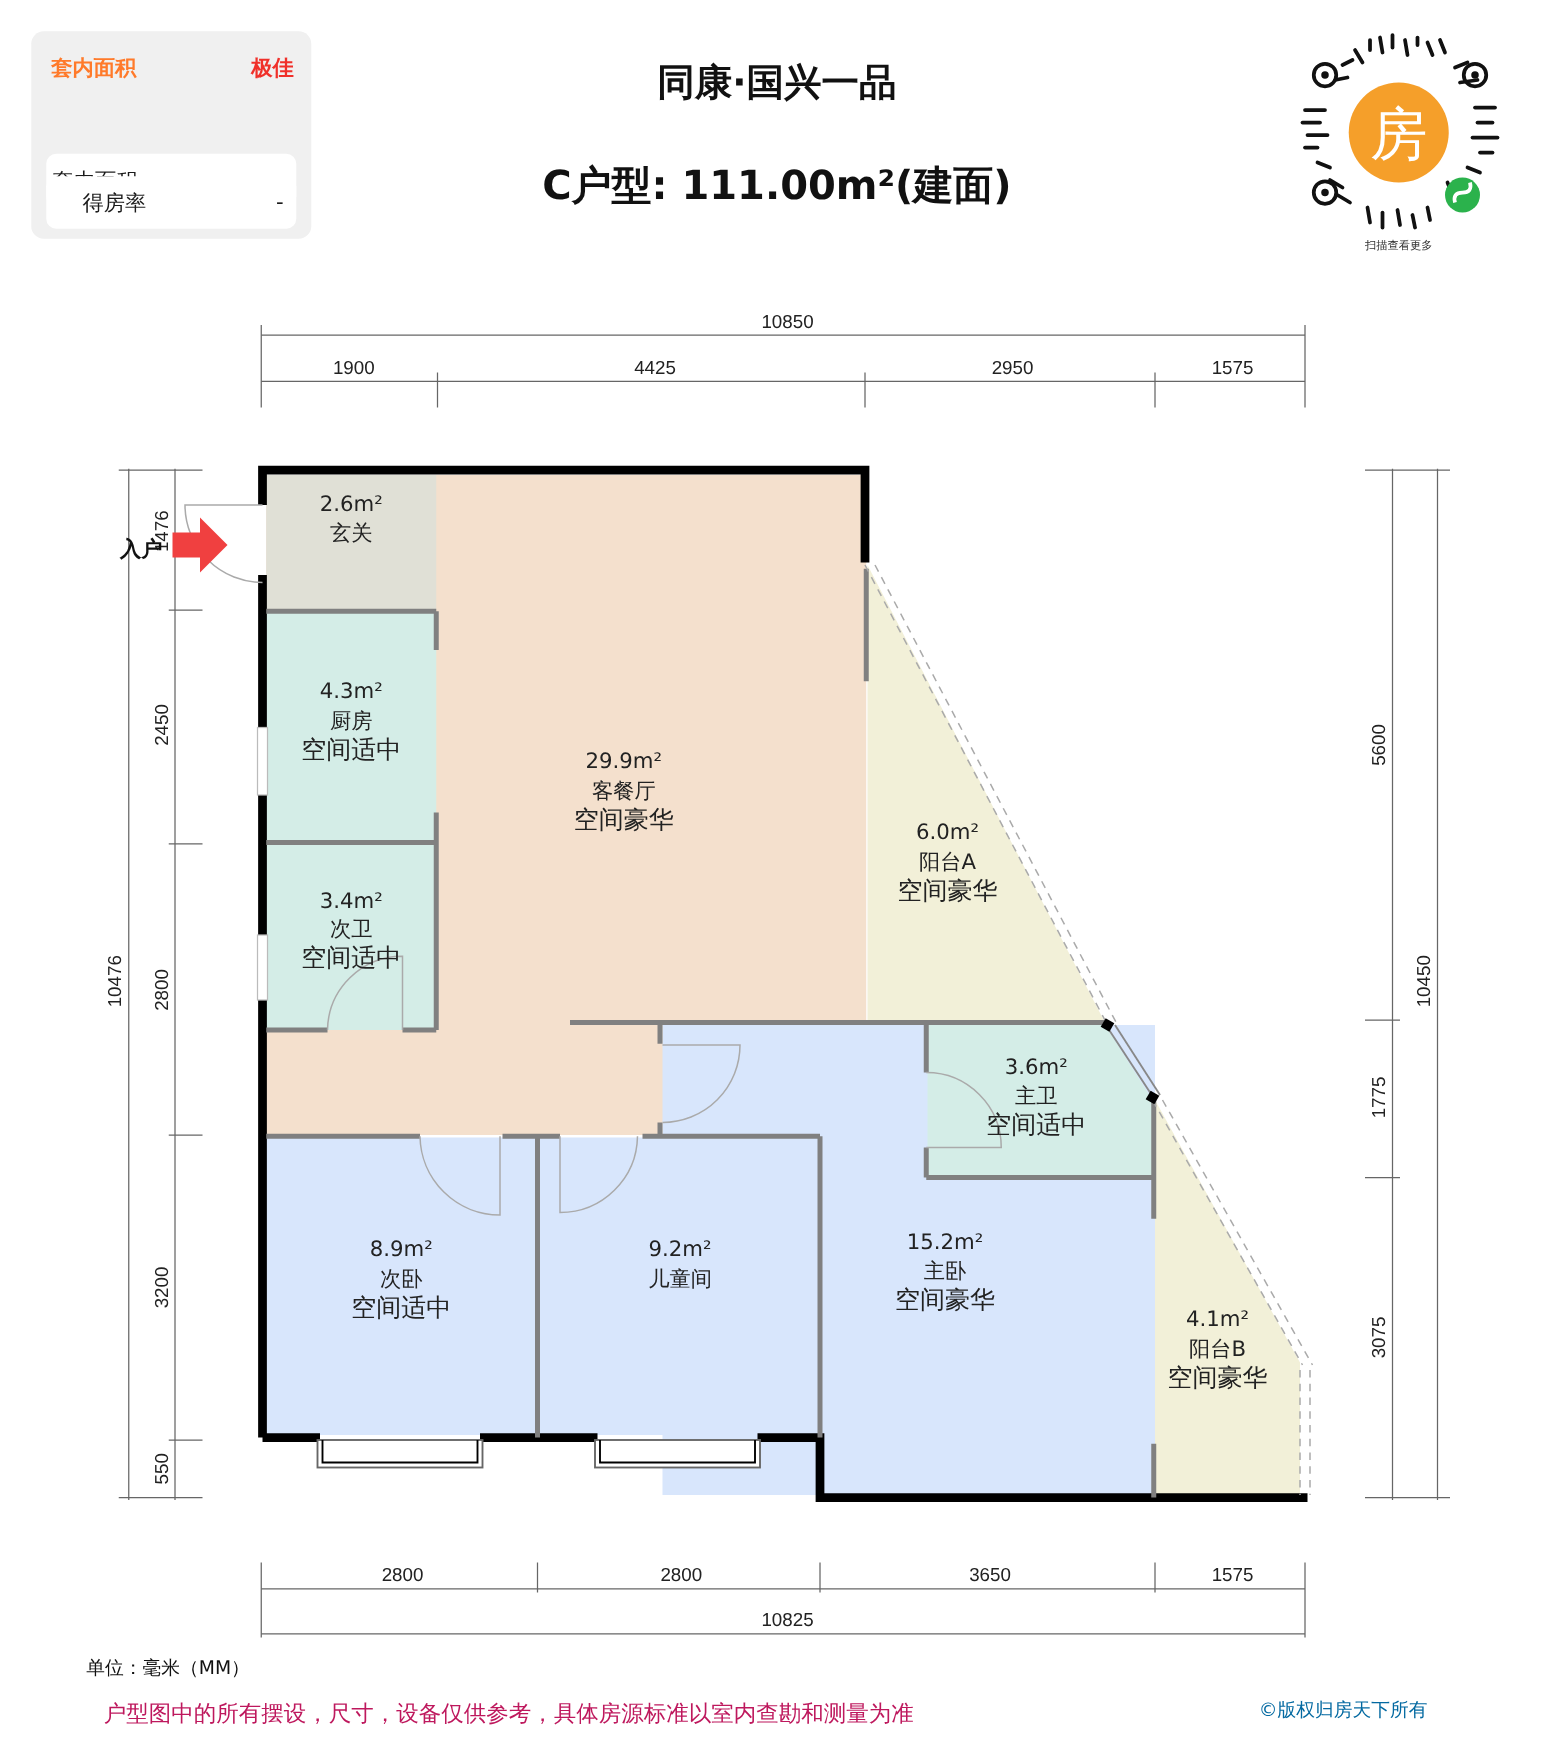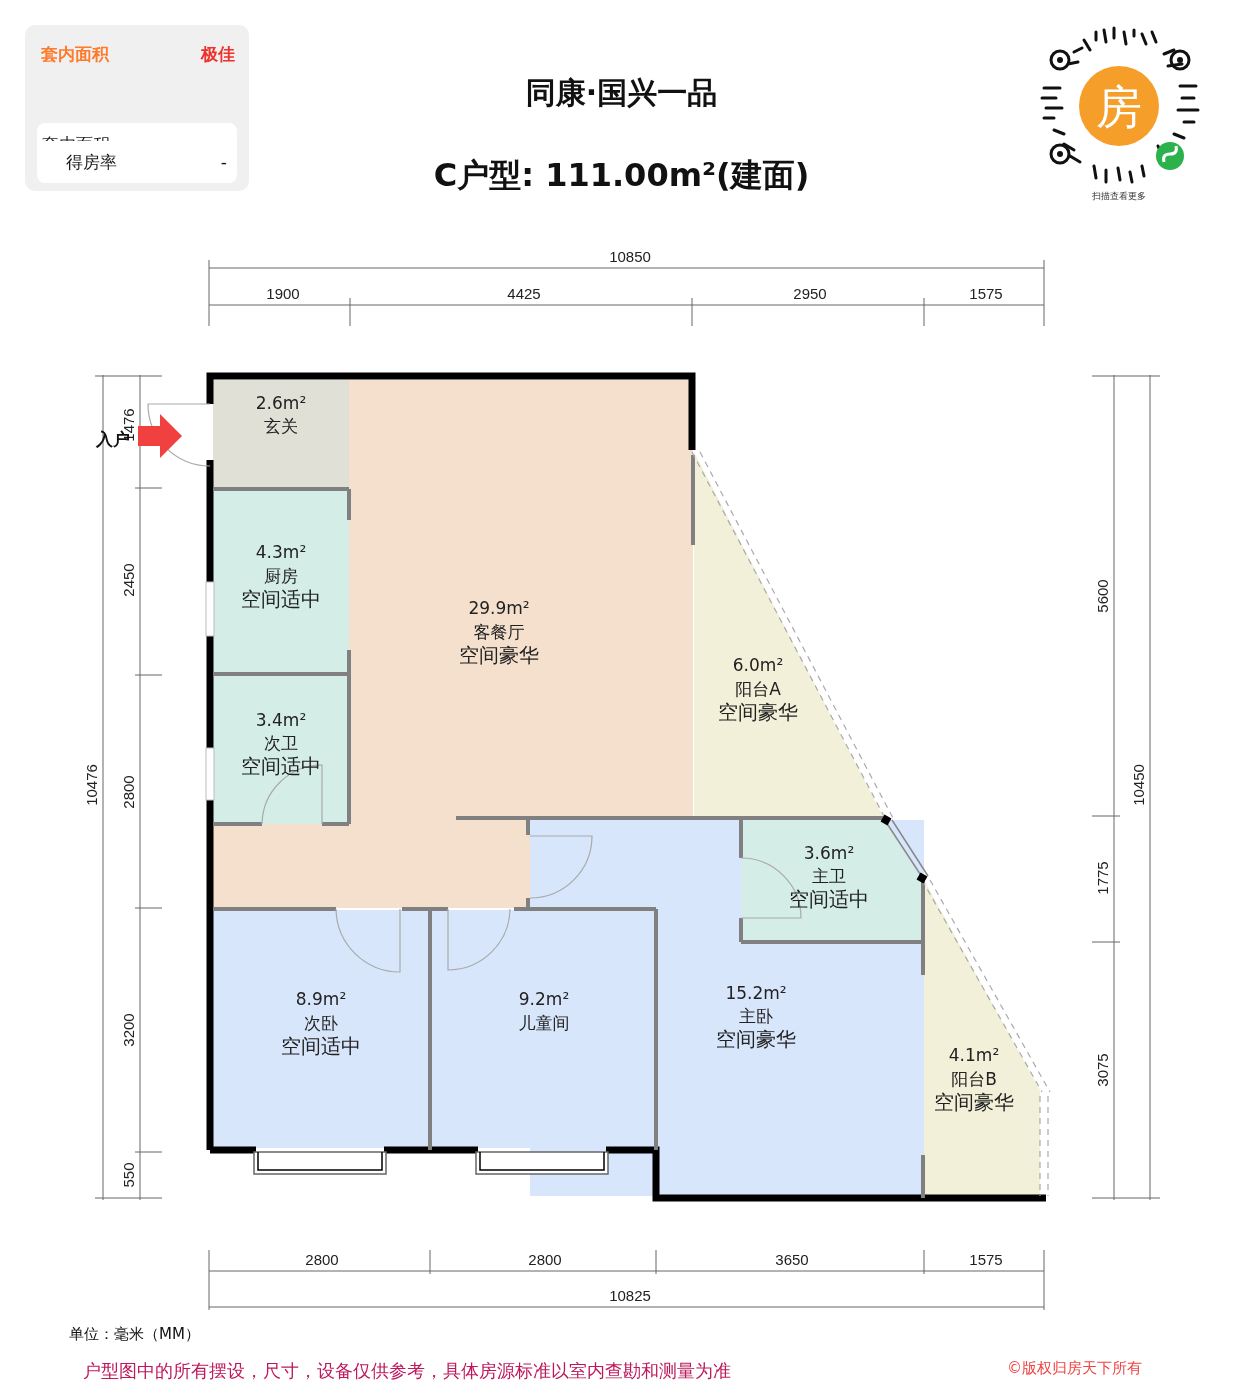--- a/index.html
+++ b/index.html
@@ -5,34 +5,34 @@
   * { box-sizing: border-box; margin: 0; padding: 0; }
   html, body { width: 1243px; height: 1400px; background: #ffffff; overflow: hidden; }
   body { position: relative; font-family: "DejaVu Sans", "Liberation Sans", sans-serif; color: #1a1a1a; }
 
   .eval-panel { position: absolute; left: 25px; top: 25px; width: 224px; height: 166px; background: #f0f0f0; border-radius: 10px; }
   .eval-head { position: absolute; left: 16px; right: 14px; top: 18px; display: flex; justify-content: space-between; font-size: 17px; font-weight: bold; }
   .eval-head .t { color: #ff7a2a; }
   .eval-head .v { color: #f0302a; }
   .eval-row { position: absolute; left: 12px; width: 200px; height: 42px; background: #ffffff; border-radius: 8px; display: flex; justify-content: space-between; align-items: center; padding: 0 10px 0 5px; font-size: 17px; }
 
-  .title { position: absolute; left: 0; width: 1243px; text-align: center; font-weight: bold; color: #111; margin-top: 27px; }
+  .title { position: absolute; left: 0; width: 1243px; text-align: center; font-weight: bold; color: #111; }
   .title.t1 { top: 46px; font-size: 30px; }
   .title.t2 { top: 127px; font-size: 32px; }
 
   .qr { position: absolute; left: 1034px; top: 26px; width: 170px; height: 160px; }
   .qr-caption { position: absolute; left: 1034px; top: 190px; width: 170px; text-align: center; font-size: 9px; color: #333; }
 
   svg.plan { position: absolute; left: 0; top: 0; }
   .dim { font-family: "Liberation Sans", sans-serif; font-size: 15px; fill: #222; }
   .room-txt { font-family: "DejaVu Sans", sans-serif; fill: #222; }
 
   .foot1 { position: absolute; left: 69px; top: 1325px; font-size: 15px; color: #111; }
   .foot2 { position: absolute; left: 83px; top: 1359px; font-size: 18px; color: #be185d; }
-  .foot3 { position: absolute; right: 101px; top: 1359px; font-size: 15px; color: #ef4444; }
+  .foot3 { position: absolute; right: 101px; top: 1359px; font-size: 15px; color: #0369a1; }
 </style>
 </head>
 <body>
 
 <div class="eval-panel">
   <div class="eval-head">
     <span class="t">套内面积</span>
     <span class="v">极佳</span>
   </div>
   <div class="eval-row" style="top:58px;margin-top:40px;">

